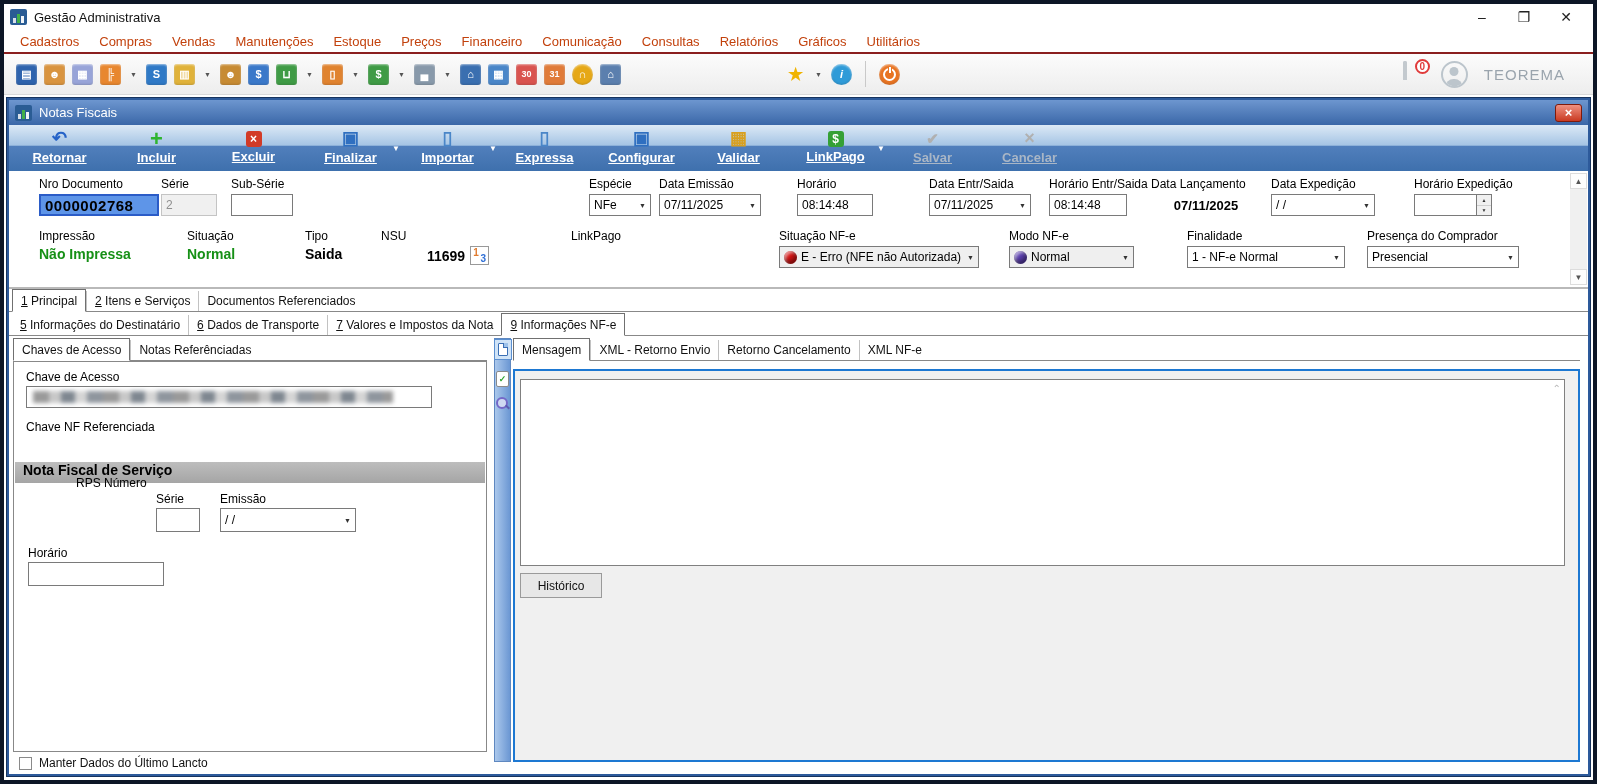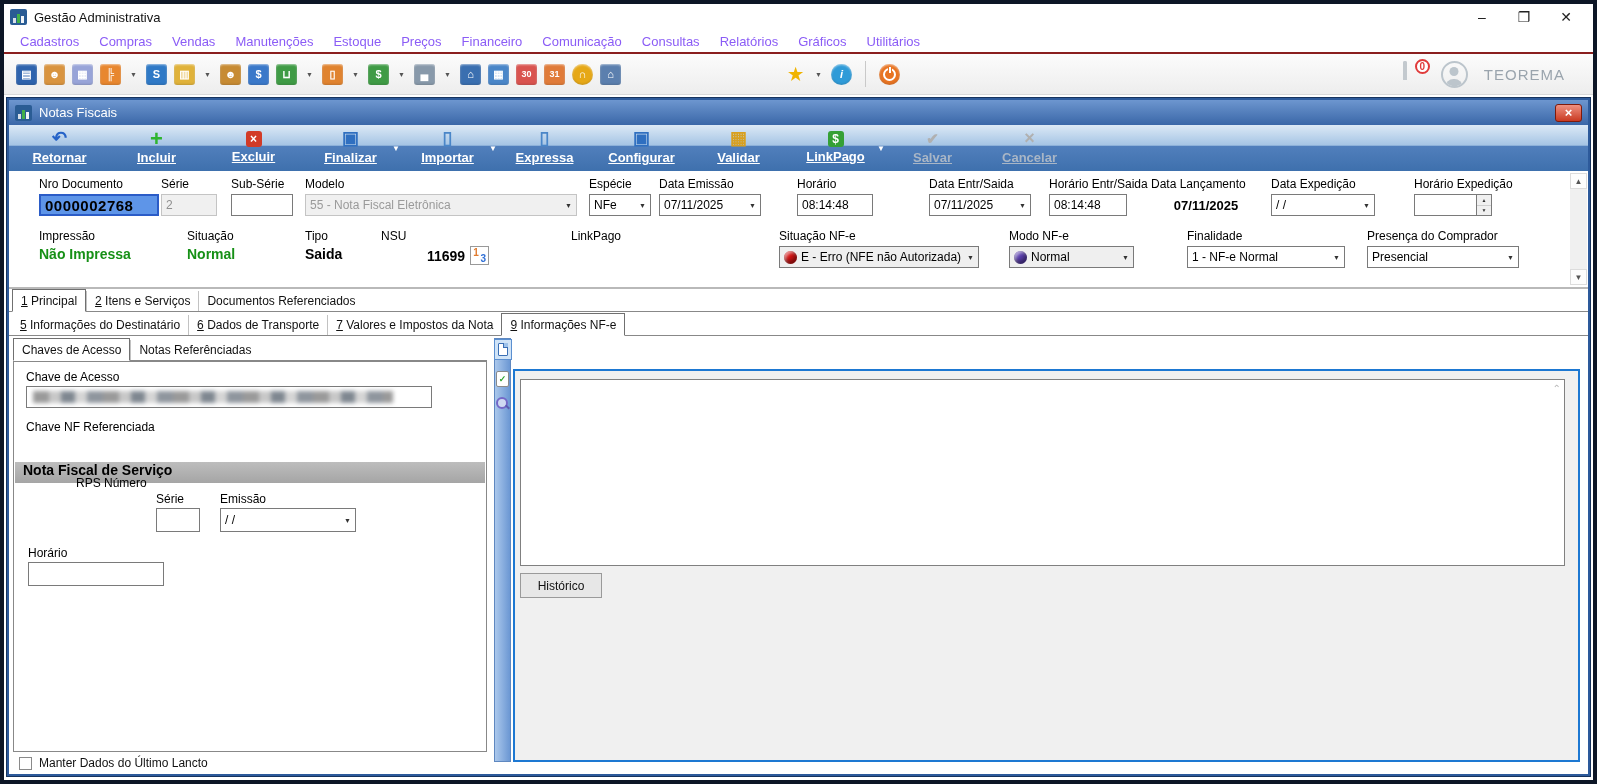--- a/index.html
+++ b/index.html
@@ -13,21 +13,21 @@
   .app-icon i { display:block; width:3px; }
   .app-icon i:nth-child(1){ height:5px; background:#d8dfe8; }
   .app-icon i:nth-child(2){ height:9px; background:#43b049; }
   .app-icon i:nth-child(3){ height:7px; background:#f0f4f8; }
   .title-text { font-size:13px; color:#111; }
   .win-controls { margin-left:auto; display:flex; }
   .win-btn { width:42px; height:24px; display:flex; align-items:center; justify-content:center; font-size:14px; color:#222; }
 
   
   .menubar { height:24px; display:flex; align-items:center; padding-left:6px; border-bottom:2px solid #8a1f1f; background:#fff; }
-  .menu-item { font-size:13px; padding:3px 10px; color:#8b5cf6; white-space:nowrap; }
+  .menu-item { font-size:13px; padding:3px 10px; color:#c2410c; white-space:nowrap; }
 
   
   .toolbar { height:41px; background:linear-gradient(#fcfcfc,#ededed); border-bottom:1px solid #d9d9d9; display:flex; align-items:center; padding:0 12px; gap:7px; }
   .tool-ico { width:21px; height:21px; border-radius:3px; color:#fff; font-size:11px; font-weight:bold; display:flex; align-items:center; justify-content:center; box-shadow:inset 0 1px 2px rgba(255,255,255,.55), inset 0 -1px 2px rgba(0,0,0,.15); flex:0 0 auto; }
   .tool-ico.dd { width:11px; background:none !important; color:#555; font-size:7px; box-shadow:none; }
   .tool-ico.round { border-radius:50%; }
   .tool-ico.star { background:none !important; box-shadow:none; color:#f0b400; font-size:17px; }
   .tool-ico.power { border-radius:50%; position:relative; }
   .tool-ico.power::before { content:""; width:9px; height:9px; border:2px solid #fff; border-radius:50%; }
   .tool-ico.power::after { content:""; position:absolute; top:3px; left:50%; transform:translateX(-50%); width:2px; height:6px; background:#fff; border-left:1px solid #e87422; border-right:1px solid #e87422; }
@@ -263,27 +263,20 @@
         <div class="inp nro">0000002768</div>
       </div>
       <div class="fld" style="left:152px; top:6px; width:56px;">
         <div class="lb">Série</div>
         <div class="inp disabled">2</div>
       </div>
       <div class="fld" style="left:222px; top:6px; width:62px;">
         <div class="lb">Sub-Série</div>
         <div class="inp"></div>
       </div>
-      <div class="fld" style="left:296px; top:6px; width:272px;">
-        <div class="lb">Modelo</div>
-        <div class="combo disabled">
-          <span class="val">55 - Nota Fiscal Eletrônica</span>
-          <span class="arrow">▼</span>
-        </div>
-      </div>
       <div class="fld" style="left:580px; top:6px; width:62px;">
         <div class="lb">Espécie</div>
         <div class="combo">
           <span class="val">NFe</span>
           <span class="arrow">▼</span>
         </div>
       </div>
       <div class="fld" style="left:650px; top:6px; width:102px;">
         <div class="lb">Data Emissão</div>
         <div class="combo">
@@ -451,20 +444,34 @@
       </div>
 
       <div class="strip">
         <span class="strip-page">
             <span class="page-glyph"></span>
           </span>
         <span class="strip-clip">✓</span>
         <span class="strip-mag"></span>
       </div>
 
+      <div class="panel-tabs right-panel-tabs" style="right:8px;">
+        <span class="tab active">
+            <span class="tab-label">Mensagem</span>
+          </span>
+        <span class="tab">
+            <span class="tab-label">XML - Retorno Envio</span>
+          </span>
+        <span class="tab">
+            <span class="tab-label">Retorno Cancelamento</span>
+          </span>
+        <span class="tab">
+            <span class="tab-label">XML NF-e</span>
+          </span>
+      </div>
       <div class="rp-container">
         <div class="msg-box">
           <span class="msg-chevron">⌃</span>
         </div>
         <div class="historico">Histórico</div>
       </div>
 
     </div>
   </div>
 </div>

